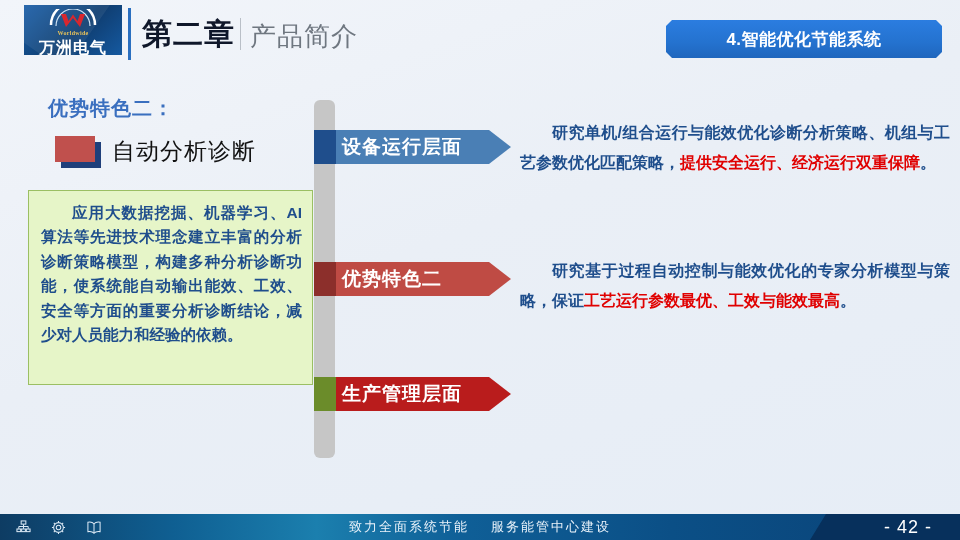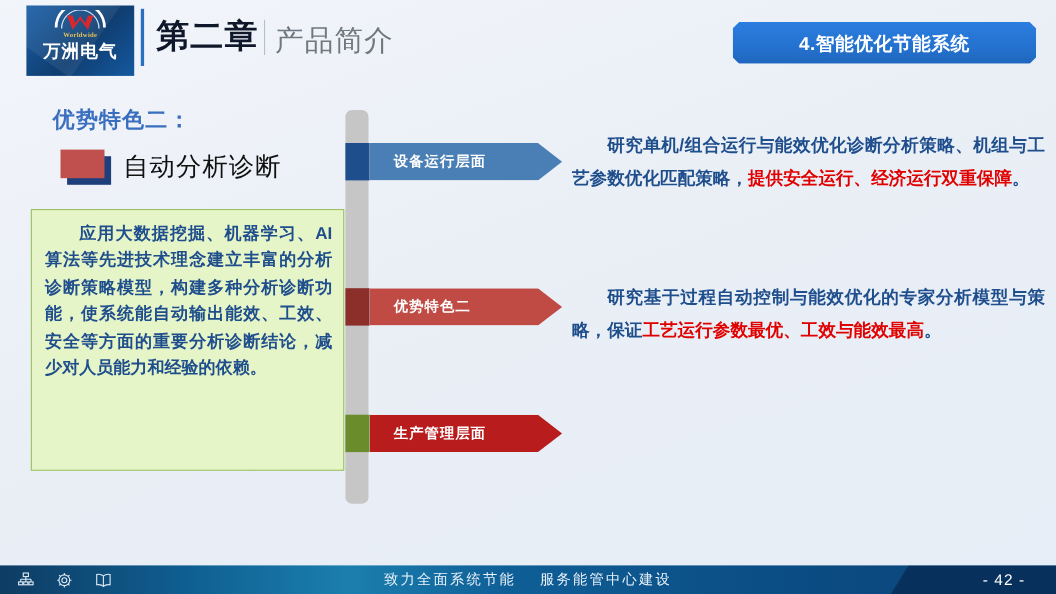--- a/index.html
+++ b/index.html
@@ -21,21 +21,21 @@
 
   
   .header {
     position: absolute;
     left: 0; top: 0;
     width: 960px; height: 72px;
   }
   .logo-box {
     position: absolute;
     left: 24px; top: 5px;
-    width: 98px; height: 64px;
+    width: 98px; height: 50px;
     background: linear-gradient(135deg, #1a5ea8 0%, #12477f 40%, #0f3d70 55%, #1559a0 100%);
     overflow: hidden;
   }
   .logo-box:before {
     content: "";
     position: absolute;
     left: -10px; top: -30px;
     width: 80px; height: 80px;
     background: rgba(255,255,255,0.07);
     transform: rotate(35deg);
@@ -143,21 +143,21 @@
     position: absolute;
     left: 57px; top: 0px;
     font-size: 23px;
     color: #111111;
     letter-spacing: 1px;
     line-height: 34px;
   }
   .green-box {
     position: absolute;
     left: 28px; top: 190px;
-    width: 285px; height: 238px;
+    width: 285px; height: 195px;
     background: #e6f5c8;
     border: 1px solid #9bbf63;
     box-sizing: border-box;
     padding: 10px 10px 8px 12px;
   }
   .green-box p {
     margin: 0;
     font-size: 15.5px;
     line-height: 24.4px;
     color: #1f4e8c;
@@ -189,24 +189,24 @@
   .arrow-body {
     position: absolute;
     left: 22px; top: 0;
     width: 175px; height: 34px;
     clip-path: polygon(0 0, calc(100% - 22px) 0, 100% 50%, calc(100% - 22px) 100%, 0 100%);
     display: flex;
     align-items: center;
   }
   .arrow-body span {
     color: #ffffff;
-    font-size: 13px;
-    font-weight: bold;
-    letter-spacing: 1px;
-    padding-left: 22px;
+    font-size: 19px;
+    font-weight: bold;
+    letter-spacing: 1px;
+    padding-left: 6px;
     font-family: Liberation Mono, monospace;
   }
 
   .r1 { top: 130px; }
   .r1 .arrow-stub { background: #1f4e8c; }
   .r1 .arrow-body { background: #4a7fb5; }
   .r2 { top: 262px; }
   .r2 .arrow-stub { background: #8c2f2b; }
   .r2 .arrow-body { background: #bf4b44; }
   .r3 { top: 377px; }
@@ -267,21 +267,21 @@
     font-size: 13px;
     letter-spacing: 2px;
   }
   .footer-page {
     position: absolute;
     right: 28px; top: 0;
     height: 26px;
     display: flex;
     align-items: center;
     color: #ffffff;
-    font-size: 14px;
+    font-size: 18px;
     letter-spacing: 1px;
   }
 </style>
 </head>
 <body>
 
 <div class="slide">
 
   <div class="header">
 

